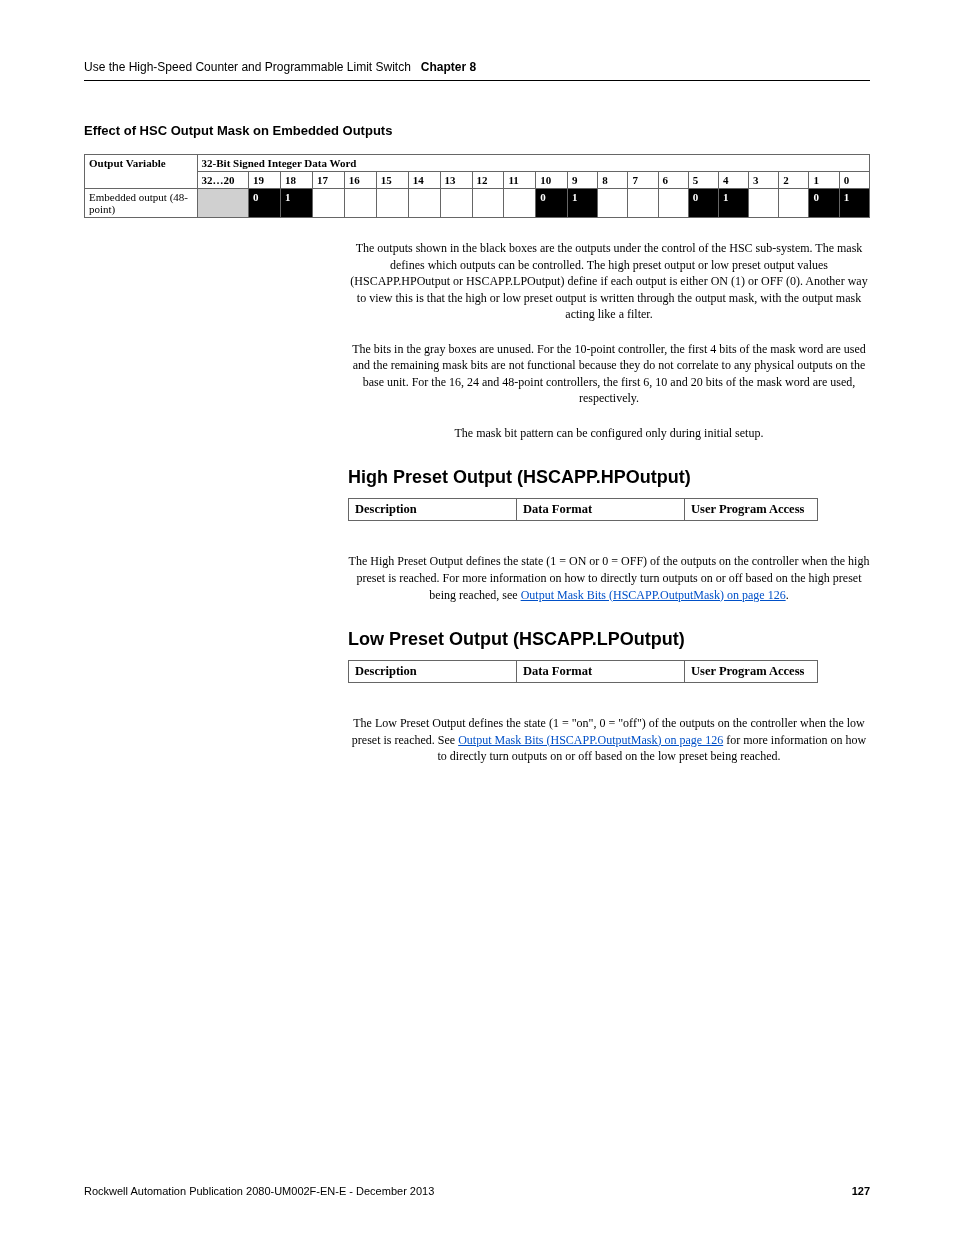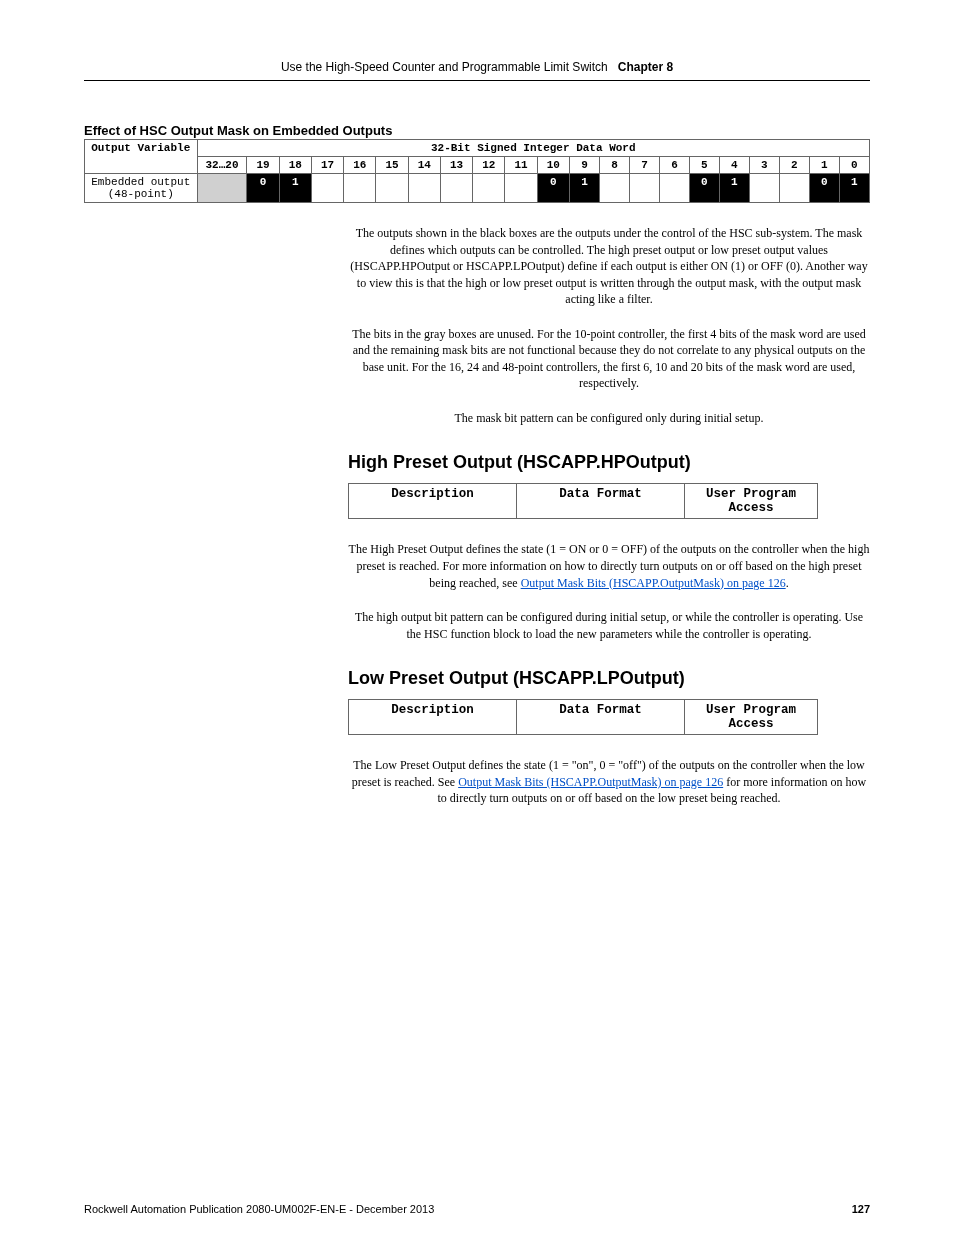--- a/index.html
+++ b/index.html
@@ -1,34 +1,34 @@
 <!DOCTYPE html>
 <html><head>
 <meta charset="utf-8">
 <style>
   body{margin:0;background:#fff;font-family:Georgia,'Times New Roman',serif;color:#000}
   .page{width:954px;height:1235px;margin:0 auto;position:relative;box-sizing:border-box;padding:60px 84px 40px 84px}
-  .runhead{font-family:Arial,Helvetica,sans-serif;font-size:12px;text-align:center;margin-bottom:6px}
+  .runhead{font-family:Arial,Helvetica,sans-serif;font-size:12px;text-align:left;margin-bottom:6px}
   .runhead .bold{font-weight:700}
   .runhead-rule{border-top:1px solid #000;margin-bottom:42px}
-  .tbl-title{font-family:Arial,Helvetica,sans-serif;font-weight:700;font-size:13px;margin-bottom:1px}
+  .tbl-title{font-family:Arial,Helvetica,sans-serif;font-weight:700;font-size:13px;margin-bottom:16px}
   table{border-collapse:collapse;width:100%}
-  td,th{border:0.1px solid #666;font-family:Liberation Mono, monospace;font-size:11px;text-align:center;padding:2px 4px;vertical-align:top}
+  td,th{border:0.1px solid #666;font-family:Liberation Serif, serif;font-size:11px;text-align:left;padding:2px 4px;vertical-align:top}
   .small-table td,.small-table th{font-size:12.5px;padding:3px 6px}
   th{font-weight:700}
   .spanhdr{font-weight:700}
   .grayc{background:#d0d0d0}
   .blackc{background:#000;color:#fff;font-weight:700}
   .bitcol{width:28.5px}
   .body-col{margin-left:264px}
   .para{font-size:12px;line-height:1.38;margin:0 0 18px 0;text-align:center}
   .sec-heading{font-family:Arial,Helvetica,sans-serif;font-weight:700;font-size:18px;margin:26px 0 10px 0}
   .link{color:#0050c8;text-decoration:underline}
-  .small-table{width:470px;margin-bottom:22px}
-  .footer{position:absolute;bottom:20px;left:84px;right:84px;font-family:Arial,Helvetica,sans-serif;font-size:11px;display:flex;justify-content:space-between}
+  .small-table{width:470px;margin-bottom:32px}
+  .footer{position:absolute;bottom:38px;left:84px;right:84px;font-family:Arial,Helvetica,sans-serif;font-size:11px;display:flex;justify-content:space-between}
   .pnum{font-weight:700}
 </style>
 </head>
 <body>
 
 <div class="page">
   <div class="runhead">
     <span>Use the High-Speed Counter and Programmable Limit Switch</span>&nbsp;&nbsp;&nbsp;<span class="bold">Chapter 8</span>
   </div>
   <div class="runhead-rule"></div>
@@ -102,21 +102,20 @@
           <tr>
         <th style="width:155px">Description</th>
         <th style="width:155px">Data Format</th>
         <th>User Program Access</th>
       </tr>
     </tbody>
       </table>
     <p class="para">
       <span>The High Preset Output defines the state (1 = ON or 0 = OFF) of the outputs on the controller when the high preset is reached. For more information on how to directly turn outputs on or off based on the high preset being reached, see </span><span class="link">Output Mask Bits (HSCAPP.OutputMask) on page 126</span><span>.</span>
     </p>
-    <p class="para">The high output bit pattern can be configured during initial setup, or while the controller is operating. Use the HSC function block to load the new parameters while the controller is operating.</p>
 
     <div class="sec-heading">Low Preset Output (HSCAPP.LPOutput)</div>
     <table class="small-table">
       <tbody>
           <tr>
         <th style="width:155px">Description</th>
         <th style="width:155px">Data Format</th>
         <th>User Program Access</th>
       </tr>
     </tbody>

